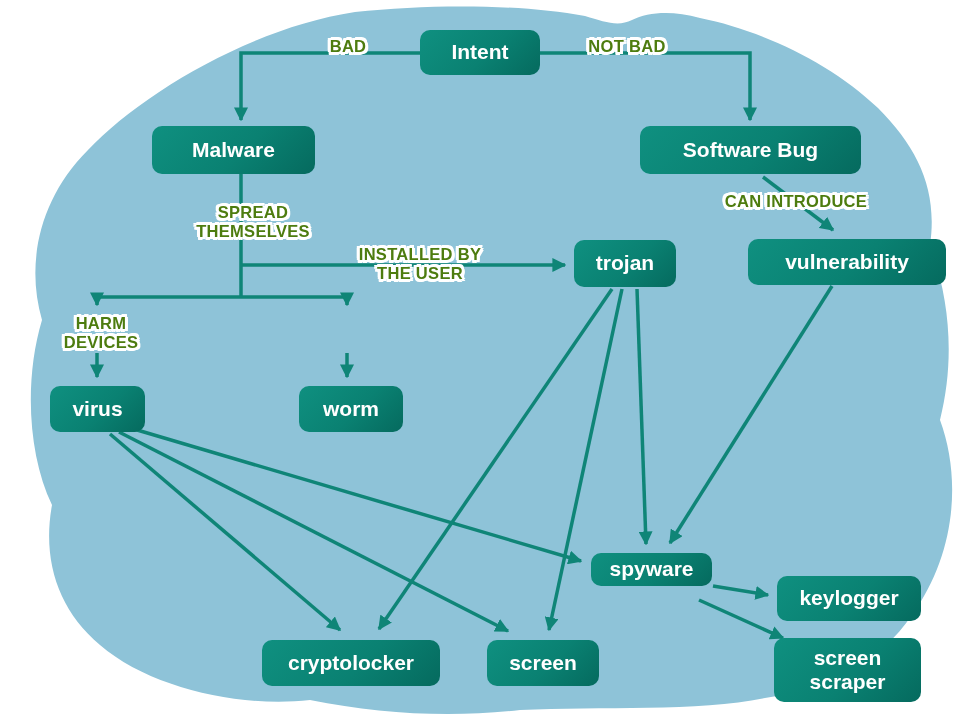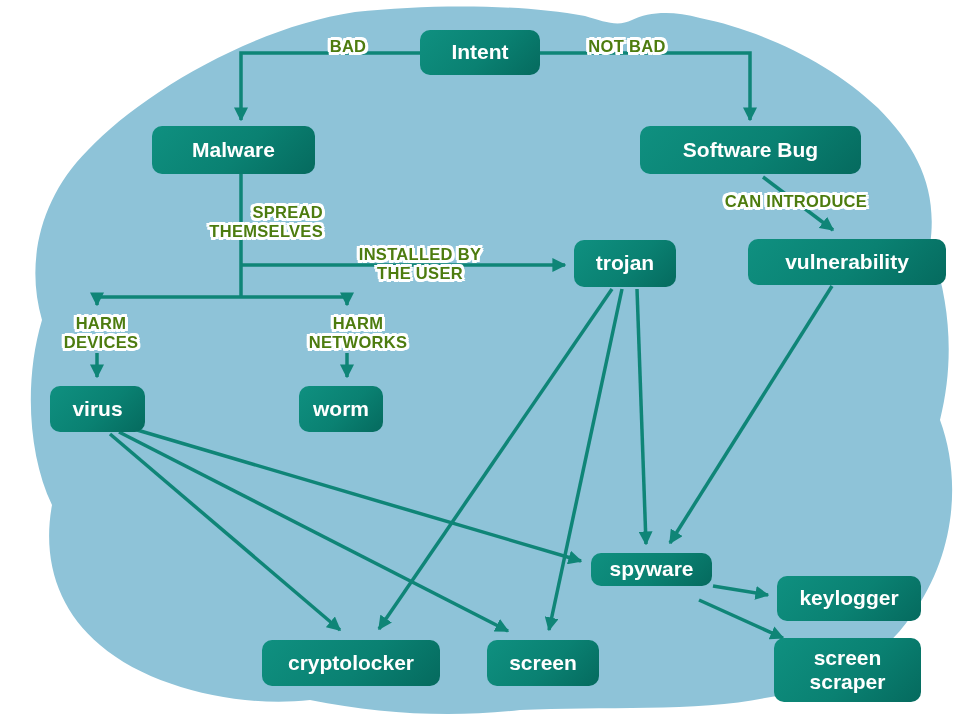--- a/index.html
+++ b/index.html
@@ -87,28 +87,27 @@
       <path class="arrow" d="M699 600 L783 638" marker-end="url(#ah)"></path>
     </g>
   </svg>
 
   <div class="node" style="left:420px;top:30px;width:120px;height:45px;">Intent</div>
   <div class="node" style="left:152px;top:126px;width:163px;height:48px;">Malware</div>
   <div class="node" style="left:640px;top:126px;width:221px;height:48px;">Software Bug</div>
   <div class="node" style="left:574px;top:240px;width:102px;height:47px;">trojan</div>
   <div class="node" style="left:748px;top:239px;width:198px;height:46px;">vulnerability</div>
   <div class="node" style="left:50px;top:386px;width:95px;height:46px;">virus</div>
-  <div class="node" style="left:299px;top:386px;width:84px;height:46px;">worm</div>
+  <div class="node" style="left:299px;top:386px;width:104px;height:46px;">worm</div>
   <div class="node" style="left:591px;top:553px;width:121px;height:33px;">spyware</div>
   <div class="node" style="left:777px;top:576px;width:144px;height:45px;">keylogger</div>
   <div class="node" style="left:262px;top:640px;width:178px;height:46px;">cryptolocker</div>
   <div class="node" style="left:487px;top:640px;width:112px;height:46px;">screen</div>
   <div class="node" style="left:774px;top:638px;width:147px;height:64px;">screen scraper</div>
 
   <div class="elabel" style="left:318px;top:37px;width:60px;">BAD</div>
   <div class="elabel" style="left:577px;top:37px;width:100px;">NOT BAD</div>
-  <div class="elabel" style="left:183px;top:203px;width:140px;text-align:right;">SPREAD THEMSELVES</div>
+  <div class="elabel" style="left:183px;top:203px;width:140px;">SPREAD THEMSELVES</div>
   <div class="elabel" style="left:350px;top:245px;width:140px;">INSTALLED BY THE USER</div>
   <div class="elabel" style="left:711px;top:192px;width:170px;">CAN INTRODUCE</div>
   <div class="elabel" style="left:56px;top:314px;width:90px;">HARM DEVICES</div>
-  <div class="elabel" style="left:303px;top:314px;width:110px;">HARM NETWORKS</div>
 
 </div>
 
 </body></html>

